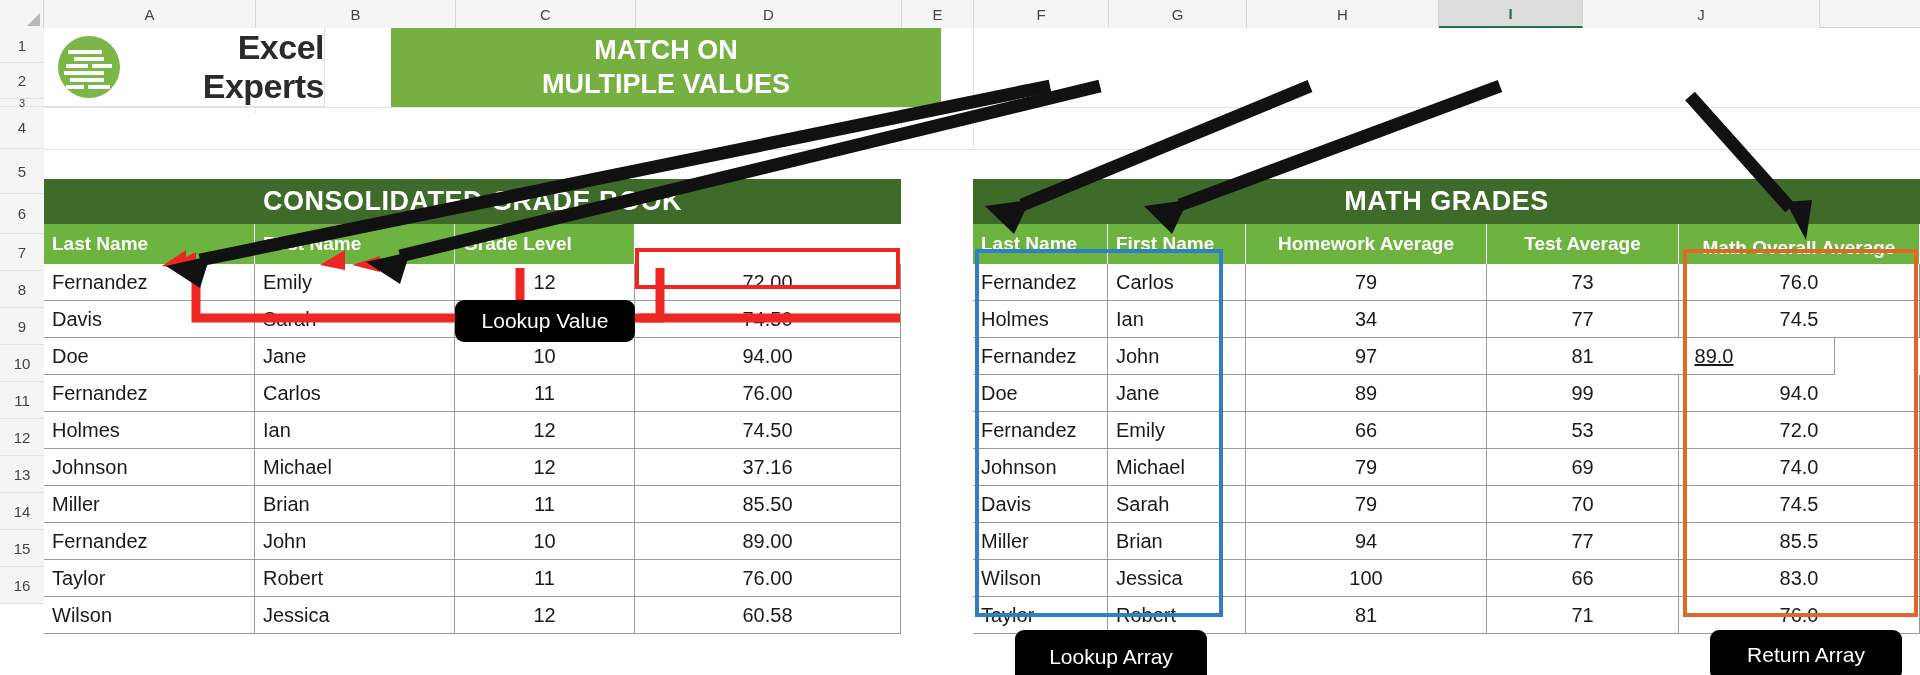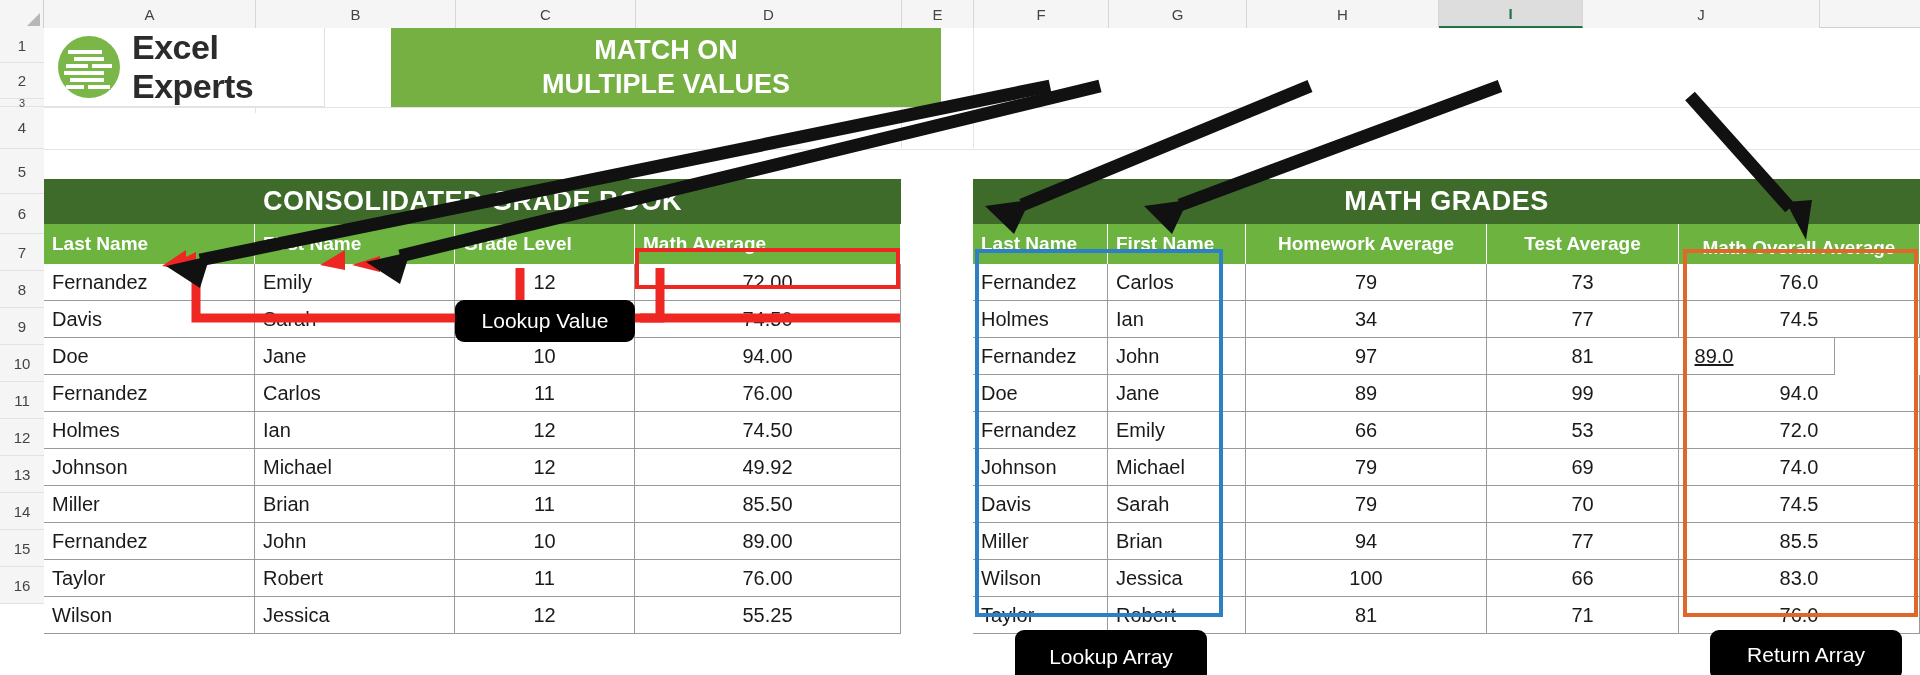--- a/index.html
+++ b/index.html
@@ -96,20 +96,21 @@
     position: absolute;
     background: #ffffff;
     height: 4px;
     display: block;
   }
   .brandname {
     font-size: 34px; font-weight: bold;
     color: #2b2b2b;
     margin-left: 12px;
     letter-spacing: -0.5px;
+    text-align: right;
   }
 
   
   .banner-green {
     position: absolute;
     background: #76b043;
     color: #ffffff;
     display: flex; flex-direction: column;
     align-items: center; justify-content: center;
     font-size: 27px; font-weight: bold;
@@ -254,21 +255,20 @@
     <div class="banner-green" style="left:347px;top:0;width:550px;height:79px">
       <span>MATCH ON</span>
       <span>MULTIPLE VALUES</span>
     </div>
 
     <div class="banner-dark" style="left:0;top:151px;width:857px;height:45px">CONSOLIDATED GRADE BOOK</div>
 
     <div class="thead left" style="left:0;top:196px;width:211px;height:40px">Last Name</div>
     <div class="thead left" style="left:211px;top:196px;width:200px;height:40px">First Name</div>
     <div class="thead left" style="left:411px;top:196px;width:180px;height:40px">Grade Level</div>
-    <div class="thead left" style="left:591px;top:196px;width:266px;height:40px">Math Average</div>
 
     <div id="left-body">
         <div class="dcell l" style="left: 0px; top: 236px; width: 211px; height: 37px;">Fernandez</div>
         <div class="dcell l" style="left: 211px; top: 236px; width: 200px; height: 37px;">Emily</div>
         <div class="dcell c" style="left: 411px; top: 236px; width: 180px; height: 37px;">12</div>
         <div class="dcell c" style="left: 591px; top: 236px; width: 266px; height: 37px;">72.00</div>
         <div class="dcell l" style="left: 0px; top: 273px; width: 211px; height: 37px;">Davis</div>
         <div class="dcell l" style="left: 211px; top: 273px; width: 200px; height: 37px;">Sarah</div>
         <div class="dcell c" style="left: 411px; top: 273px; width: 180px; height: 37px;">11</div>
         <div class="dcell c" style="left: 591px; top: 273px; width: 266px; height: 37px;">74.50</div>
@@ -280,37 +280,37 @@
         <div class="dcell l" style="left: 211px; top: 347px; width: 200px; height: 37px;">Carlos</div>
         <div class="dcell c" style="left: 411px; top: 347px; width: 180px; height: 37px;">11</div>
         <div class="dcell c" style="left: 591px; top: 347px; width: 266px; height: 37px;">76.00</div>
         <div class="dcell l" style="left: 0px; top: 384px; width: 211px; height: 37px;">Holmes</div>
         <div class="dcell l" style="left: 211px; top: 384px; width: 200px; height: 37px;">Ian</div>
         <div class="dcell c" style="left: 411px; top: 384px; width: 180px; height: 37px;">12</div>
         <div class="dcell c" style="left: 591px; top: 384px; width: 266px; height: 37px;">74.50</div>
         <div class="dcell l" style="left: 0px; top: 421px; width: 211px; height: 37px;">Johnson</div>
         <div class="dcell l" style="left: 211px; top: 421px; width: 200px; height: 37px;">Michael</div>
         <div class="dcell c" style="left: 411px; top: 421px; width: 180px; height: 37px;">12</div>
-        <div class="dcell c" style="left: 591px; top: 421px; width: 266px; height: 37px;">49.92</div>
+        <div class="dcell c" style="left: 591px; top: 421px; width: 266px; height: 37px;">37.16</div>
         <div class="dcell l" style="left: 0px; top: 458px; width: 211px; height: 37px;">Miller</div>
         <div class="dcell l" style="left: 211px; top: 458px; width: 200px; height: 37px;">Brian</div>
         <div class="dcell c" style="left: 411px; top: 458px; width: 180px; height: 37px;">11</div>
         <div class="dcell c" style="left: 591px; top: 458px; width: 266px; height: 37px;">85.50</div>
         <div class="dcell l" style="left: 0px; top: 495px; width: 211px; height: 37px;">Fernandez</div>
         <div class="dcell l" style="left: 211px; top: 495px; width: 200px; height: 37px;">John</div>
         <div class="dcell c" style="left: 411px; top: 495px; width: 180px; height: 37px;">10</div>
         <div class="dcell c" style="left: 591px; top: 495px; width: 266px; height: 37px;">89.00</div>
         <div class="dcell l" style="left: 0px; top: 532px; width: 211px; height: 37px;">Taylor</div>
         <div class="dcell l" style="left: 211px; top: 532px; width: 200px; height: 37px;">Robert</div>
         <div class="dcell c" style="left: 411px; top: 532px; width: 180px; height: 37px;">11</div>
         <div class="dcell c" style="left: 591px; top: 532px; width: 266px; height: 37px;">76.00</div>
         <div class="dcell l" style="left: 0px; top: 569px; width: 211px; height: 37px;">Wilson</div>
         <div class="dcell l" style="left: 211px; top: 569px; width: 200px; height: 37px;">Jessica</div>
         <div class="dcell c" style="left: 411px; top: 569px; width: 180px; height: 37px;">12</div>
-        <div class="dcell c" style="left: 591px; top: 569px; width: 266px; height: 37px;">55.25</div>
+        <div class="dcell c" style="left: 591px; top: 569px; width: 266px; height: 37px;">60.58</div>
       </div>
 
     <div class="banner-dark" style="left:929px;top:151px;width:947px;height:45px">MATH GRADES</div>
 
     <div class="thead left" style="left:929px;top:196px;width:135px;height:40px">Last Name</div>
     <div class="thead left" style="left:1064px;top:196px;width:138px;height:40px">First Name</div>
     <div class="thead ctr" style="left:1443px;top:196px;width:192px;height:40px">Test Average</div>
     <div class="thead ctr" style="left:1202px;top:196px;width:241px;height:40px">Homework Average</div>
     <div class="thead ctr" style="left:1635px;top:196px;width:241px;height:47px">Math Overall Average</div>
 

